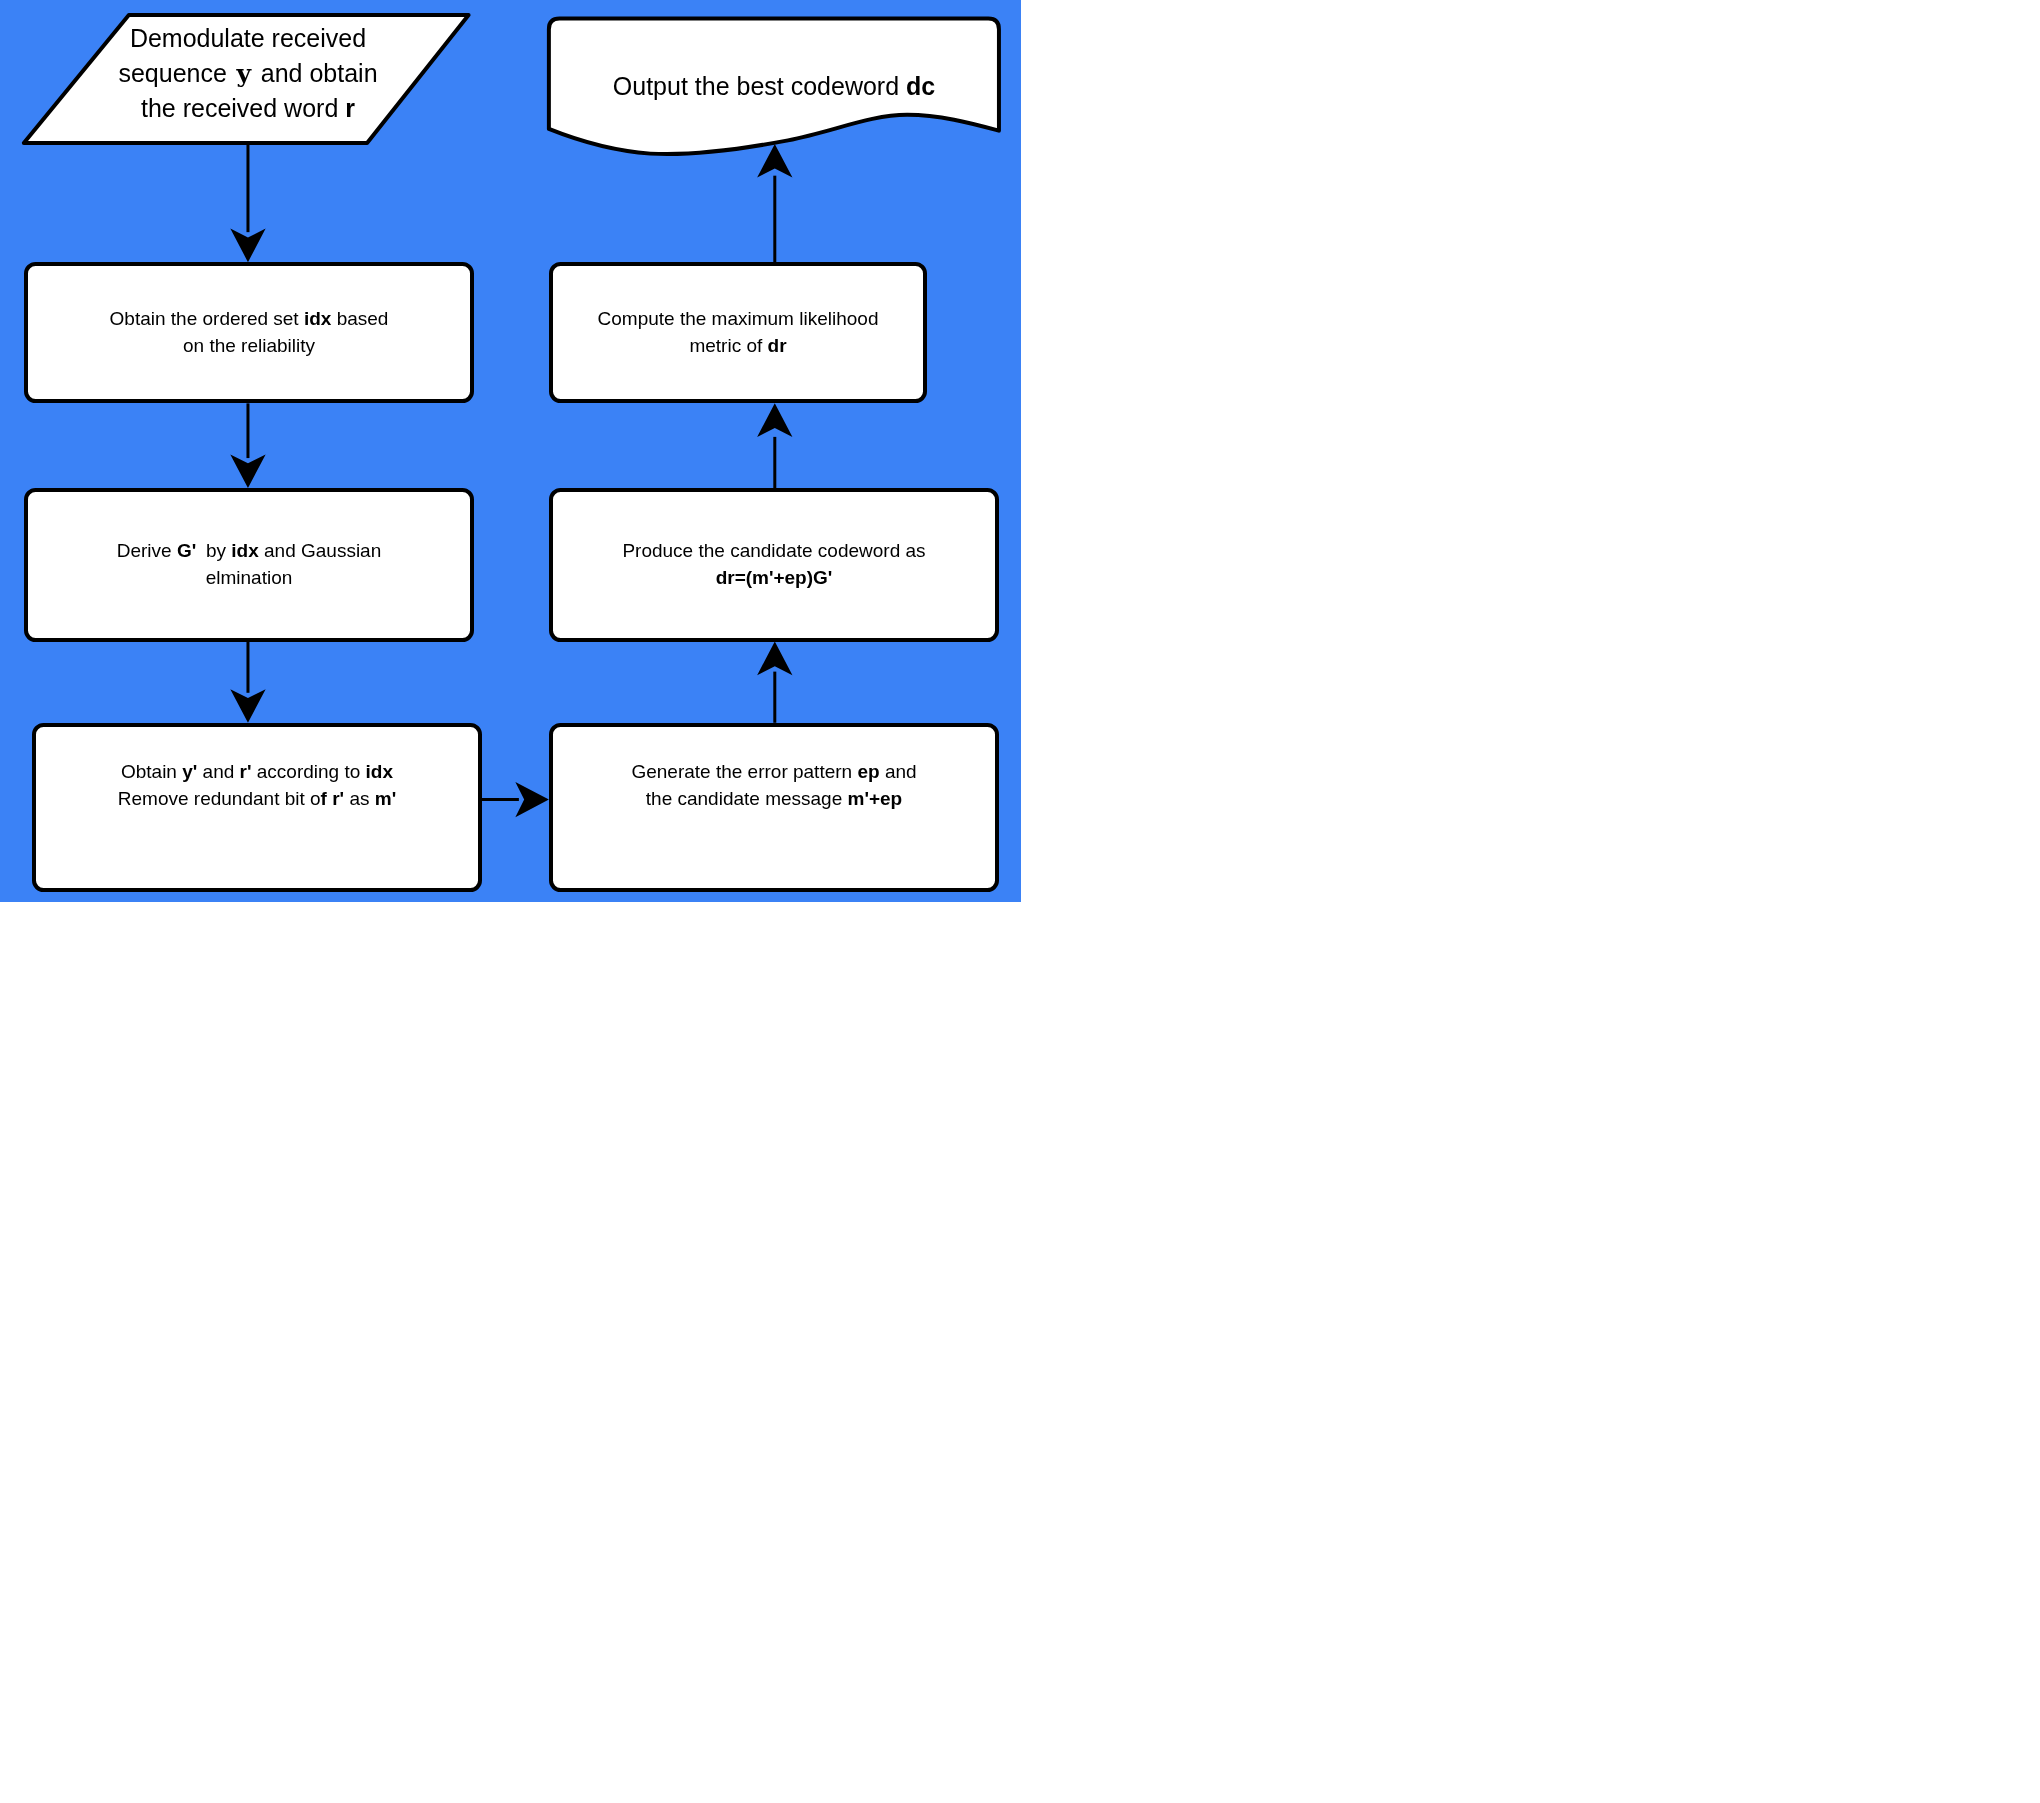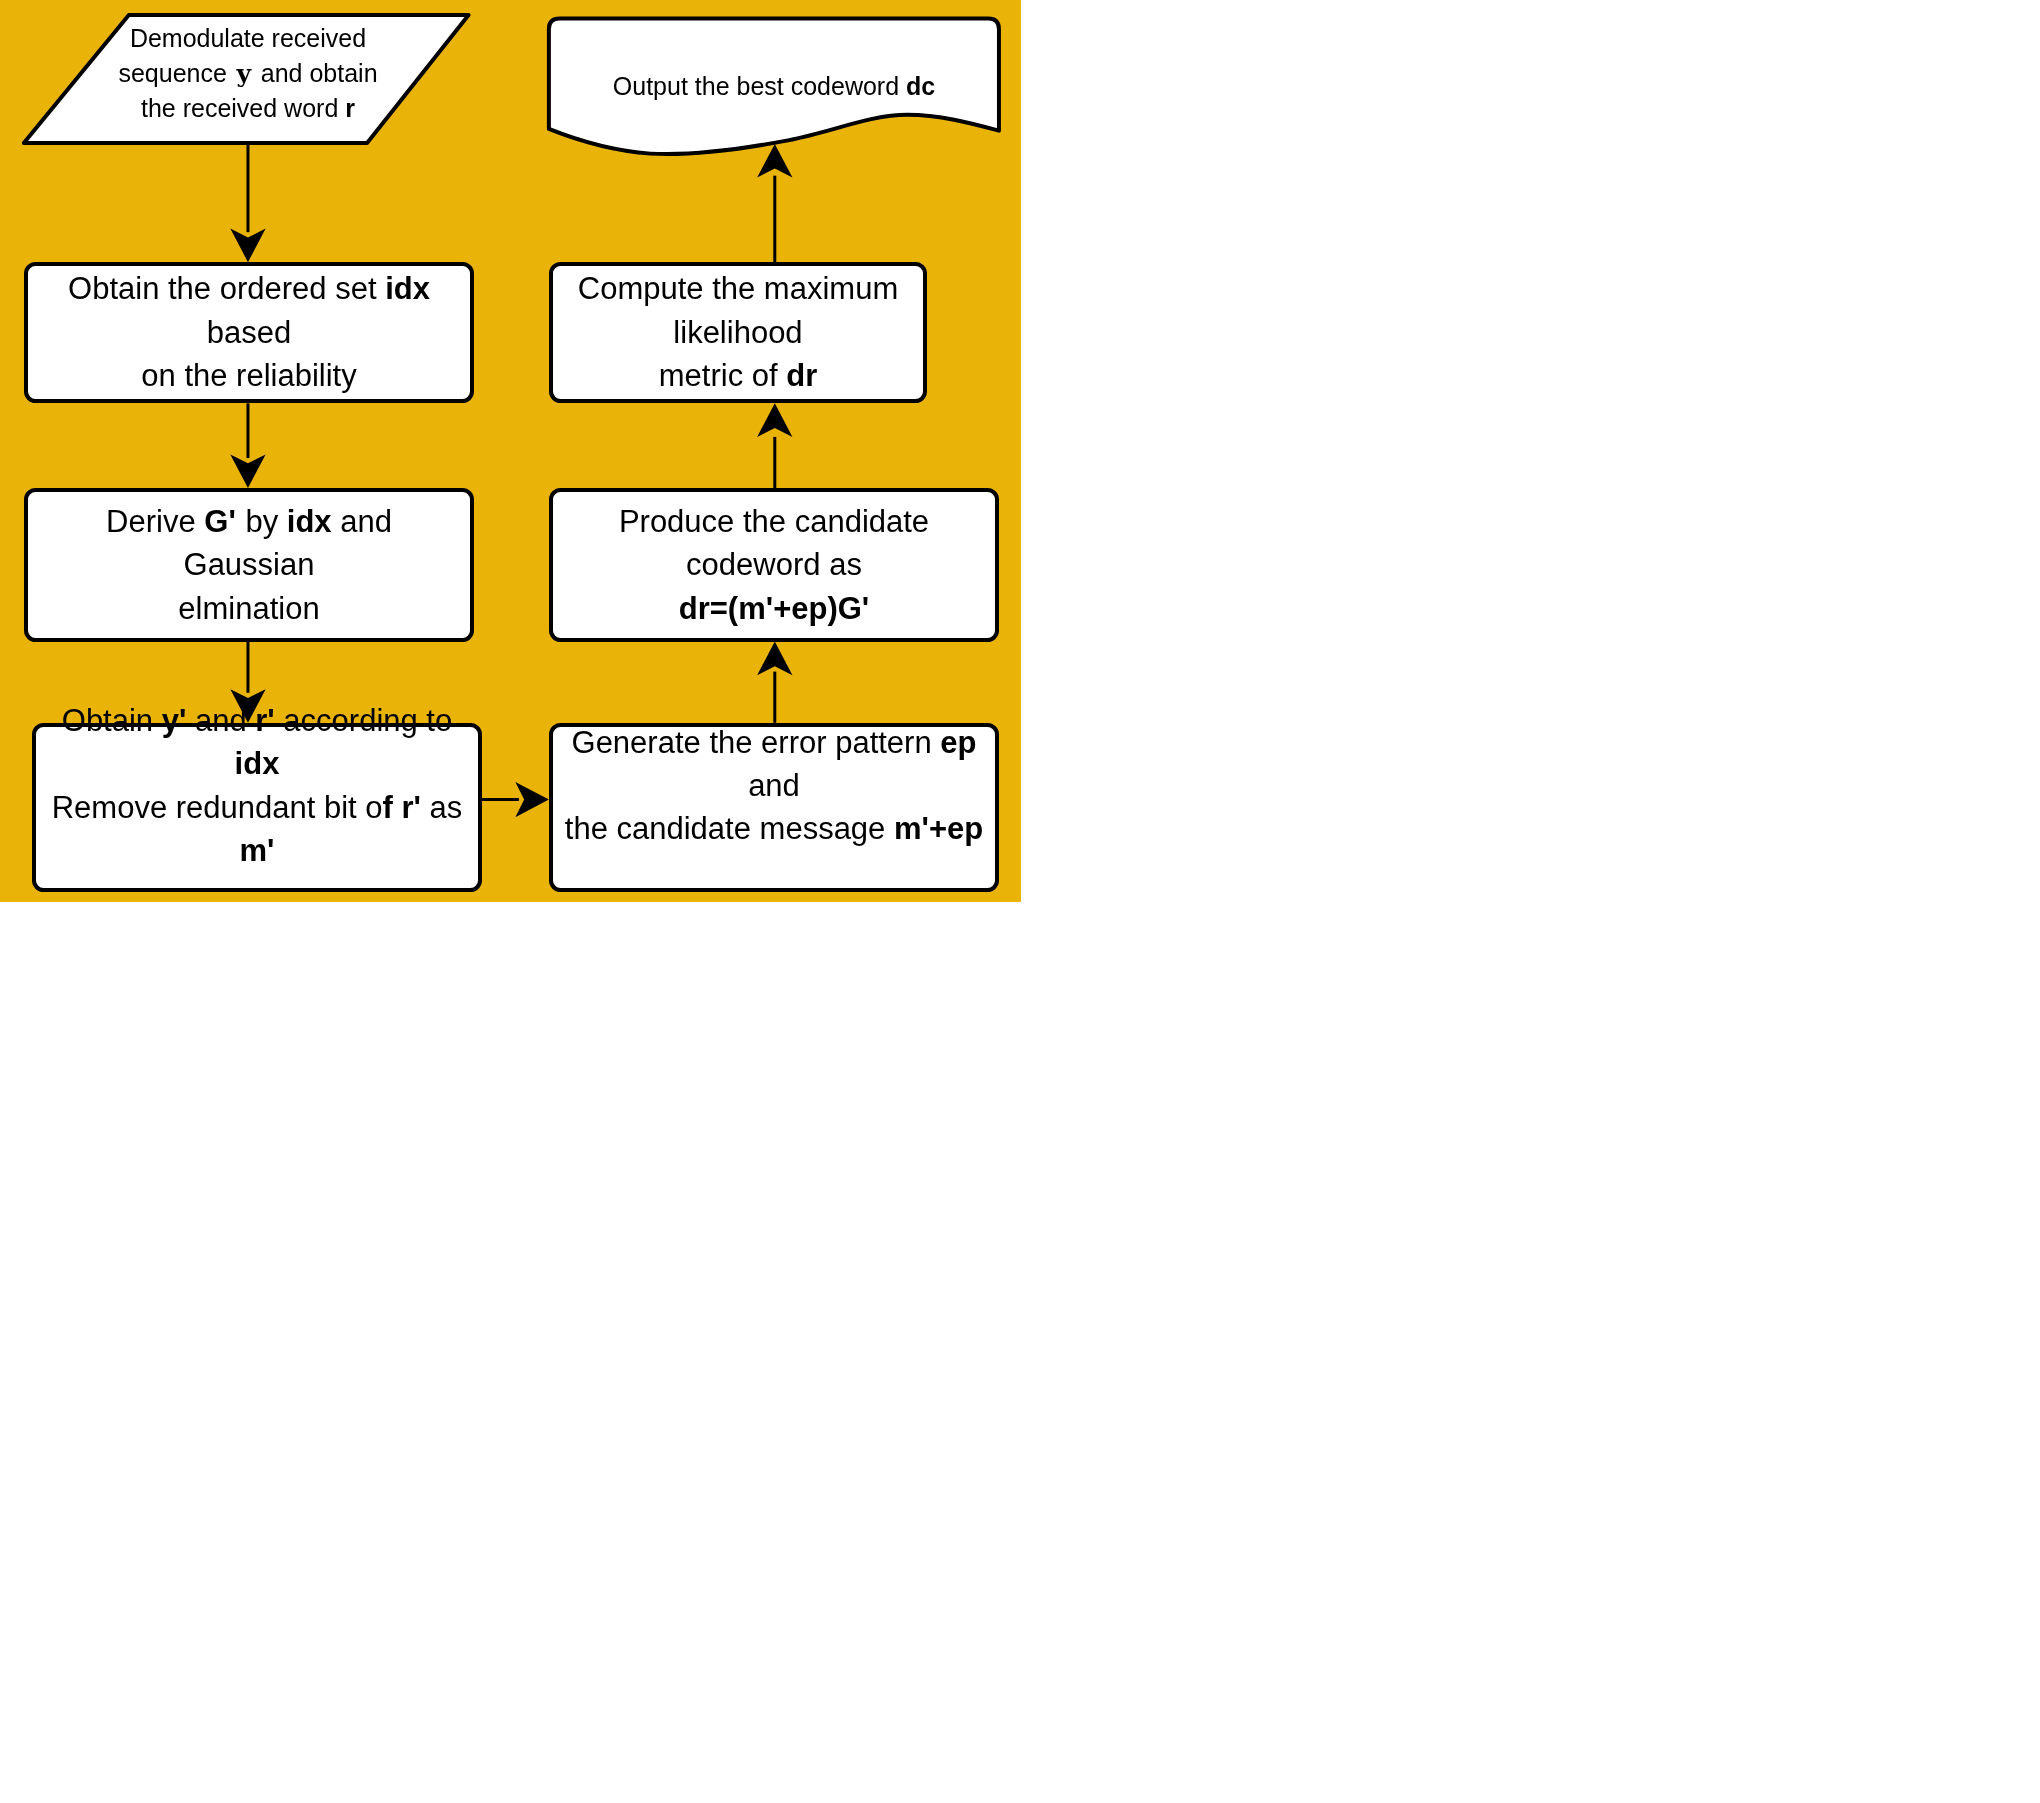--- a/index.html
+++ b/index.html
@@ -1,28 +1,28 @@
 <!DOCTYPE html>
 <html style="font-size:14px"><head>
 <meta charset="utf-8">
 <style>
   html,body{margin:0;padding:0;background:#ffffff;}
   .canvas{
-    position:relative;width:1021px;height:902px;background:#eab308;
+    position:relative;width:1021px;height:902px;background:#3b82f6;
     font-family:"Liberation Sans",sans-serif;color:#000;overflow:hidden;
   }
   svg.layer{position:absolute;left:0;top:0;width:1021px;height:902px;}
   .shape{fill:#ffffff;stroke:#000000;stroke-width:4.5;stroke-linejoin:round;}
   .edge-line{stroke:#000000;stroke-width:3.4;fill:none;}
   .edge-head{fill:#000000;stroke:none;}
   .box{
     position:absolute;box-sizing:border-box;background:#ffffff;
     border:4px solid #000000;border-radius:11.5px;
     display:flex;align-items:center;justify-content:center;
-    text-align:center;font-size:31px;line-height:1.4;
+    text-align:center;font-size:19px;line-height:1.4;
     padding:5.3px 8.8px;
   }
   .txt-overlay{
     position:absolute;box-sizing:border-box;background:transparent;
     display:flex;align-items:center;justify-content:center;
     text-align:center;font-size:25px;line-height:1.4;
   }
   .pad-b56{padding-bottom:49px;}
   .pad-b12{padding-bottom:10.6px;}
   .pad-t40{padding-top:35px;}

